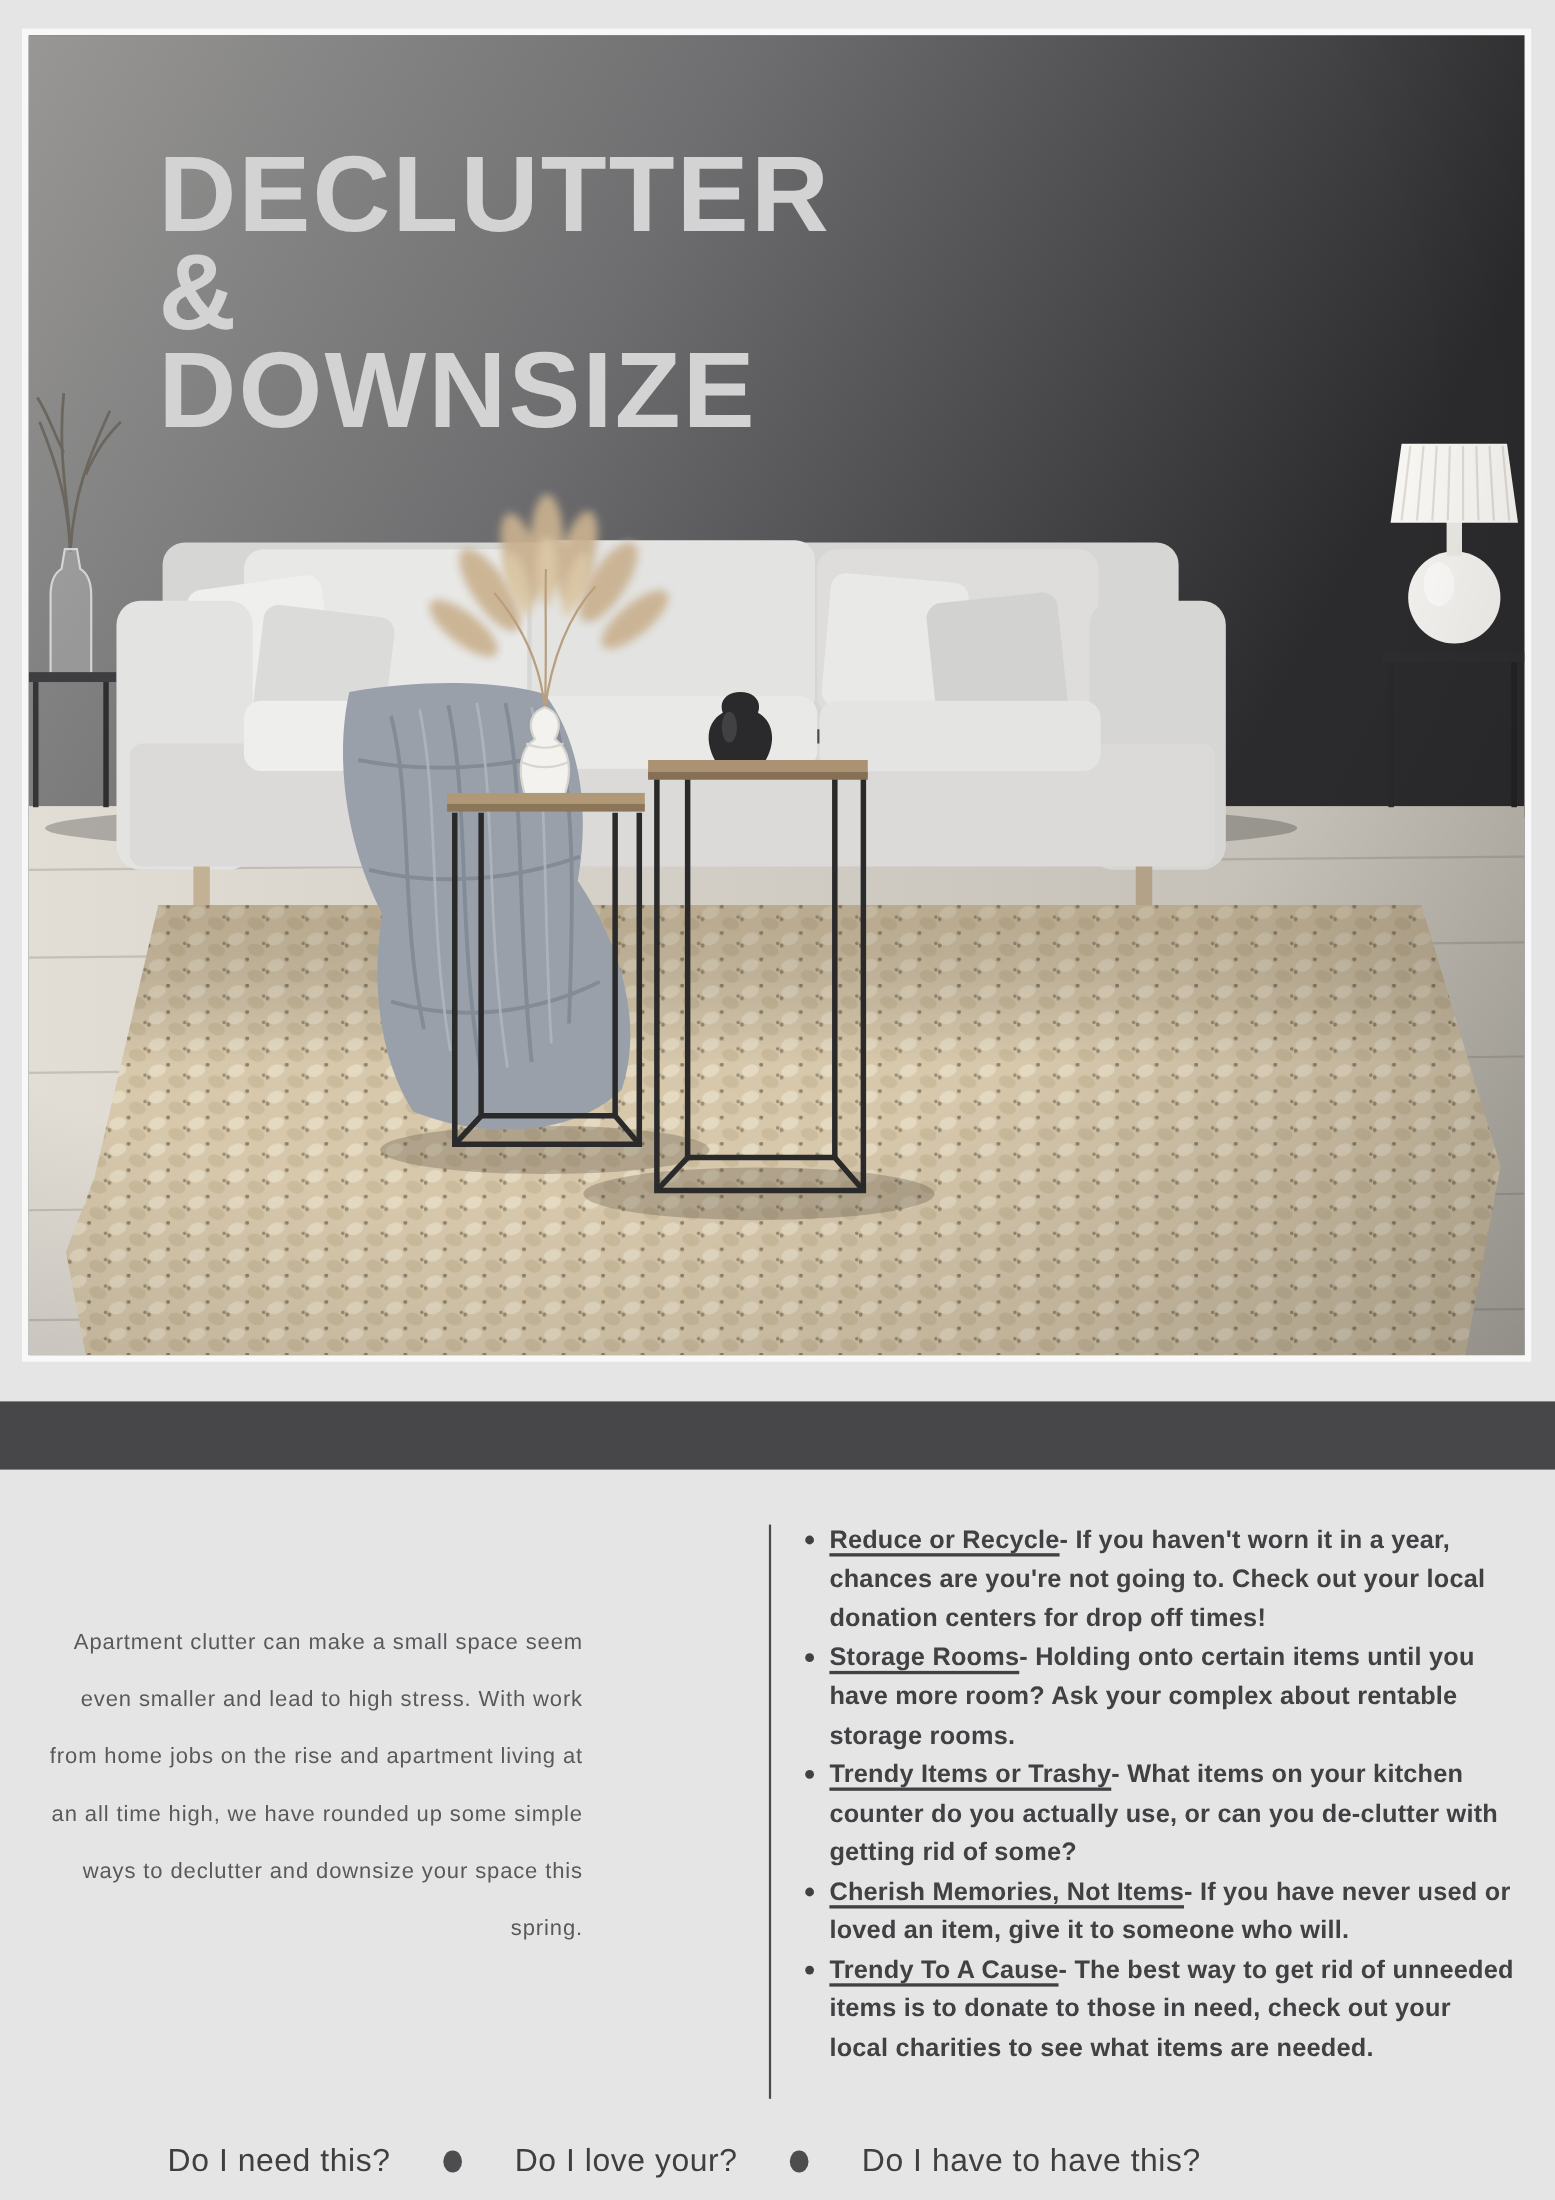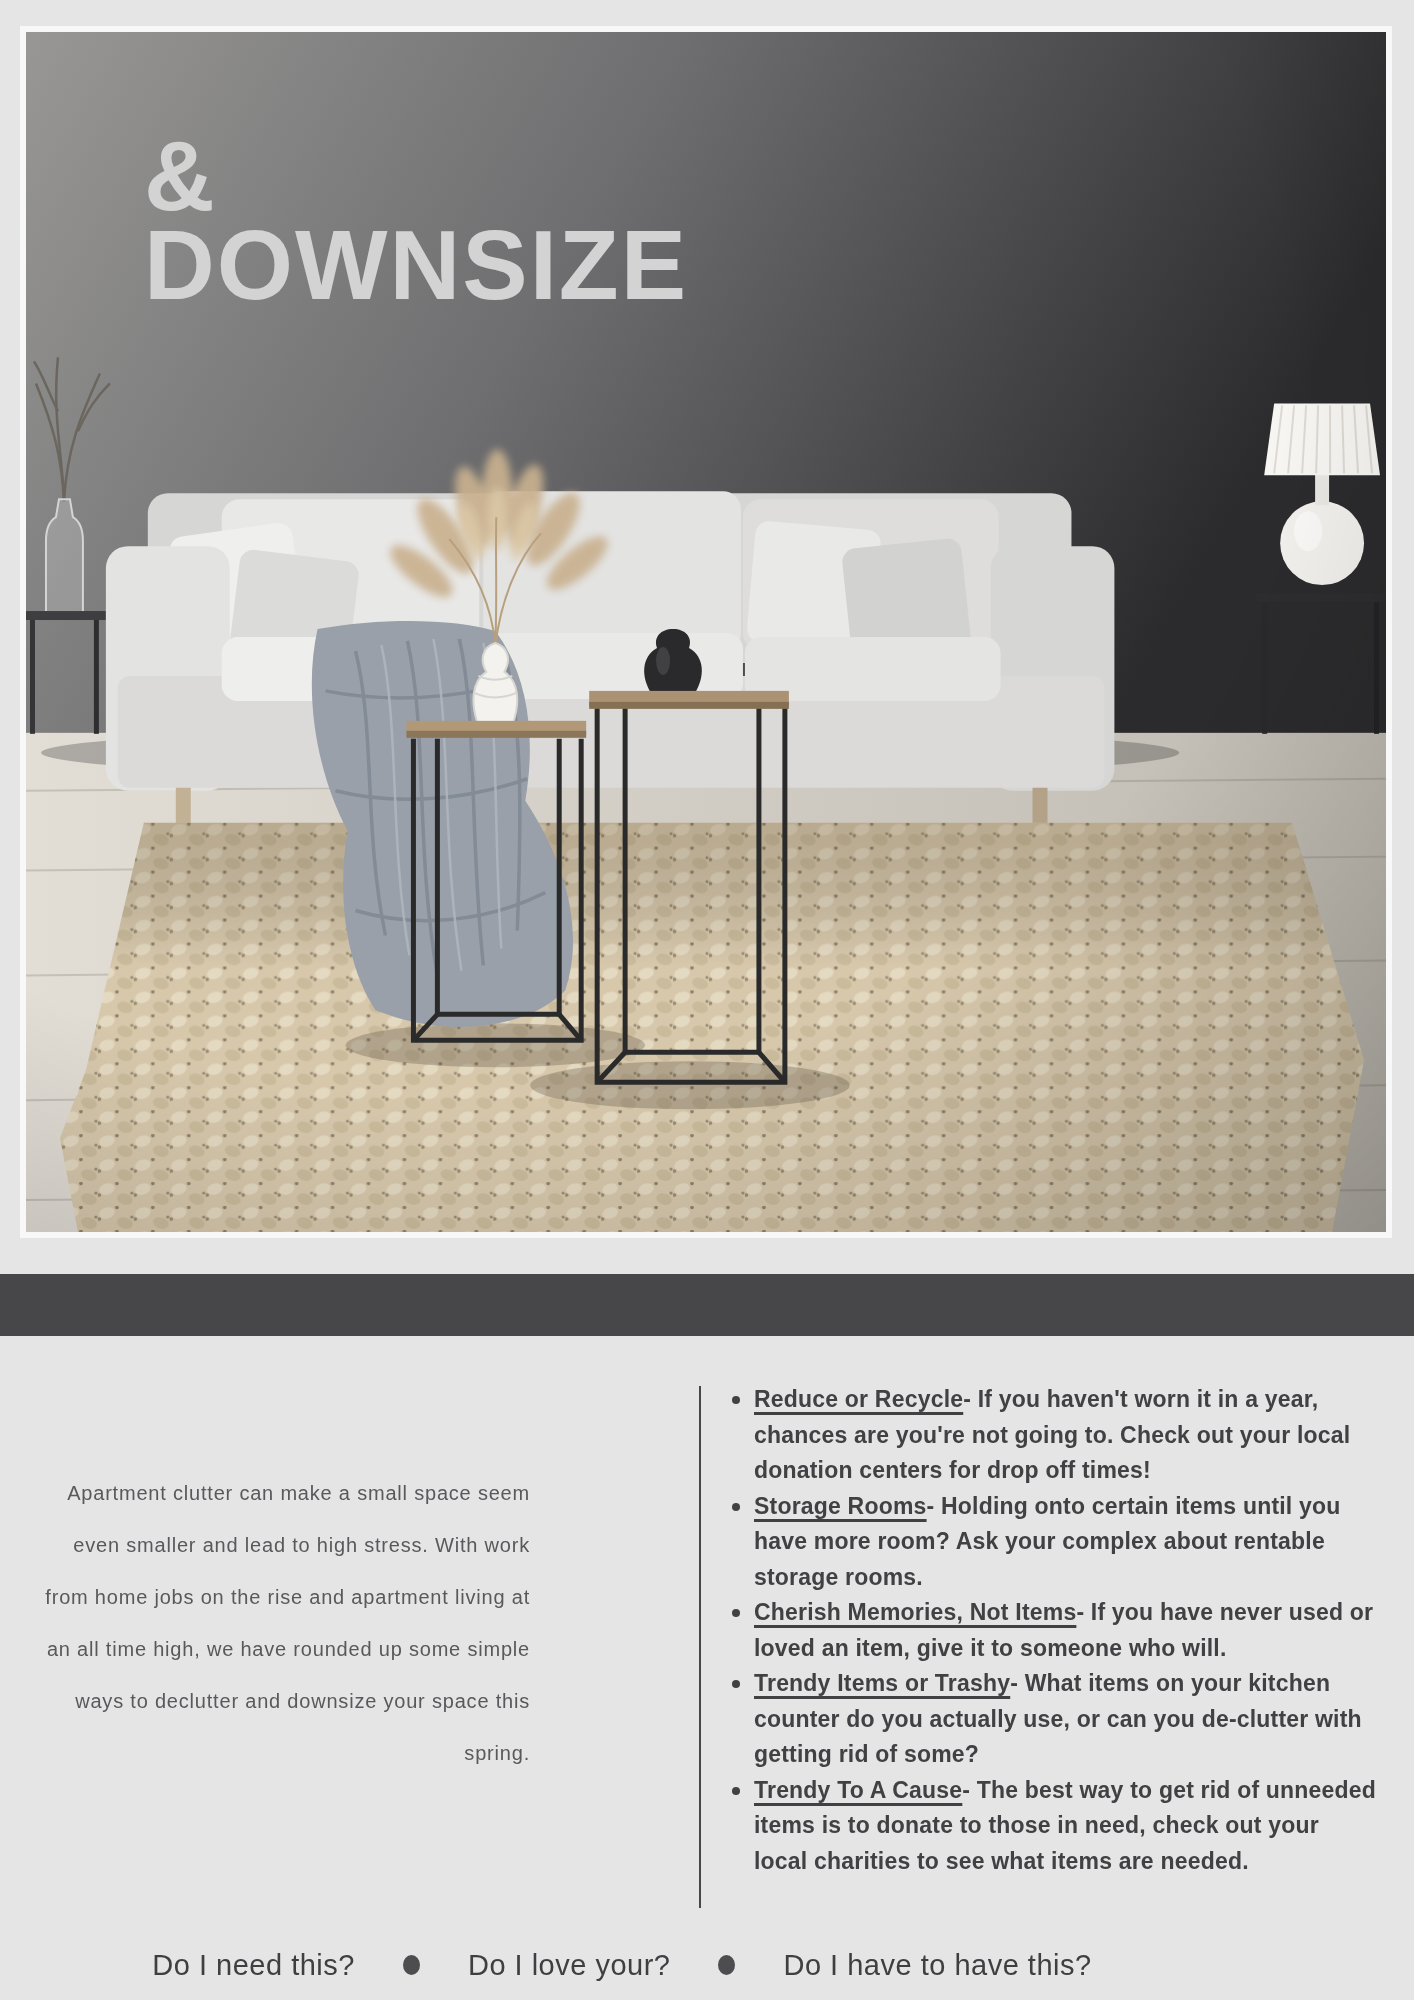--- a/index.html
+++ b/index.html
@@ -219,38 +219,39 @@
             <line x1="1318" y1="374" x2="1320" y2="442"></line>
             <line x1="1330" y1="374" x2="1334" y2="442"></line>
             <line x1="1342" y1="374" x2="1348" y2="442"></line>
           </g>
         </g>
 
         <rect x="0" y="0" width="1362" height="1202" fill="url(#vignette)"></rect>
       </svg>
 
       <div class="hero-title">
+        <div>DECLUTTER</div>
         <div>&amp;</div>
         <div>DOWNSIZE</div>
       </div>
     </div>
   </div>
 
   <div class="divider-band"></div>
 
   <p class="intro">Apartment clutter can make a small space seem even smaller and lead to high stress. With work from home jobs on the rise and apartment living at an all time high, we have rounded up some simple ways to declutter and downsize your space this spring.</p>
 
   <div class="col-rule"></div>
 
   <div class="tips">
     <ul>
       <li><span class="bullet-dot"></span><span class="tip-label">Reduce or Recycle</span><span>- If you haven't worn it in a year, chances are you're not going to. Check out your local donation centers for drop off times!</span></li>
       <li><span class="bullet-dot"></span><span class="tip-label">Storage Rooms</span><span>- Holding onto certain items until you have more room? Ask your complex about rentable storage rooms.</span></li>
+      <li><span class="bullet-dot"></span><span class="tip-label">Trendy Items or Trashy</span><span>- What items on your kitchen counter do you actually use, or can you de-clutter with getting rid of some?</span></li>
       <li><span class="bullet-dot"></span><span class="tip-label">Cherish Memories, Not Items</span><span>- If you have never used or loved an item, give it to someone who will.</span></li>
-      <li><span class="bullet-dot"></span><span class="tip-label">Trendy Items or Trashy</span><span>- What items on your kitchen counter do you actually use, or can you de-clutter with getting rid of some?</span></li>
       <li><span class="bullet-dot"></span><span class="tip-label">Trendy To A Cause</span><span>- The best way to get rid of unneeded items is to donate to those in need, check out your local charities to see what items are needed.</span></li>
     </ul>
   </div>
 
   <div class="checklist">
     <span>Do I need this?</span>
     <span class="sep-dot"></span>
     <span>Do I love your?</span>
     <span class="sep-dot"></span>
     <span>Do I have to have this?</span>

